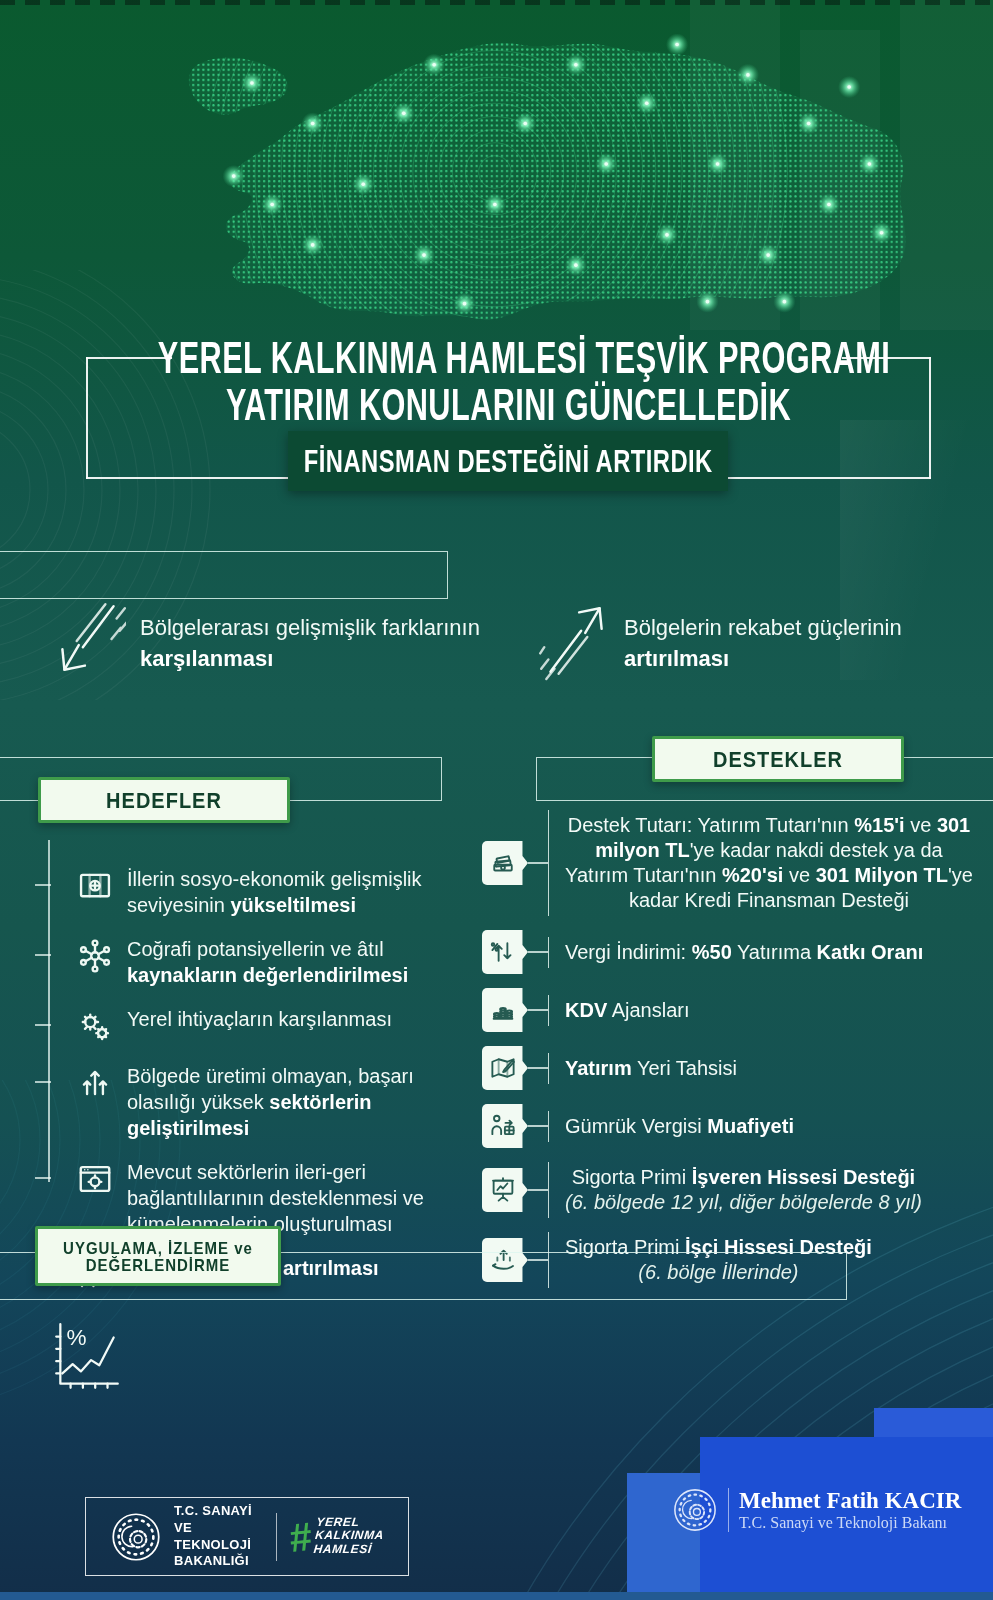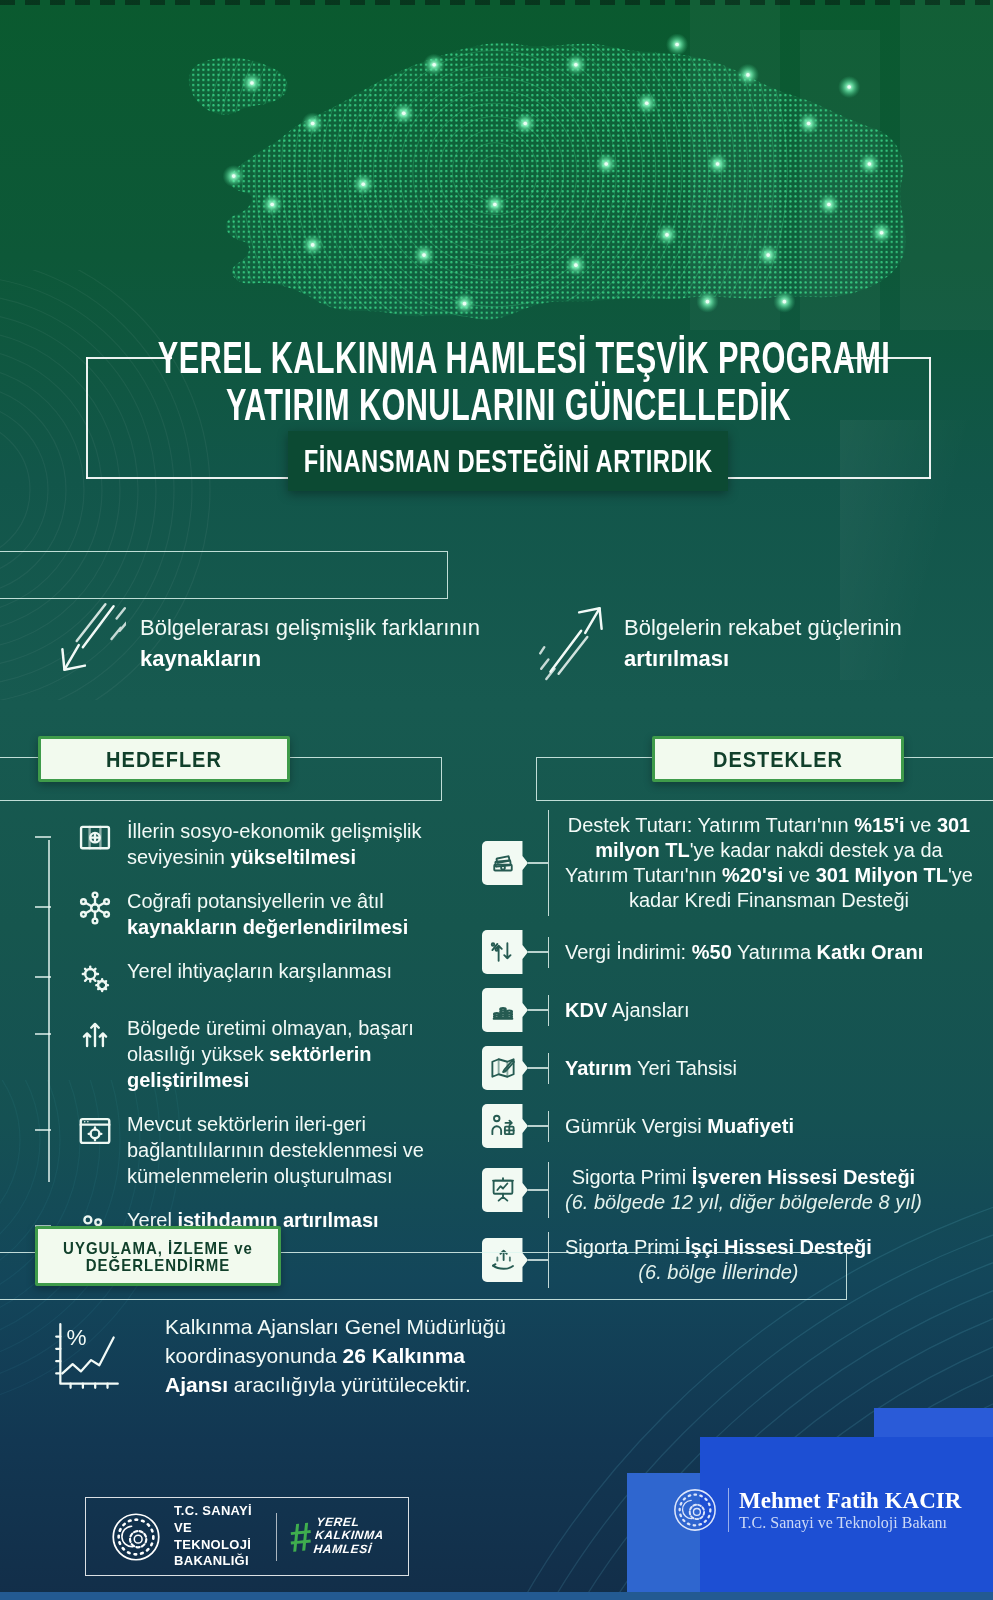--- a/index.html
+++ b/index.html
@@ -21,21 +21,21 @@
   .banner span{color:#fff;font-weight:700;font-size:27px;letter-spacing:.5px;transform:scale(.88,1.18);white-space:nowrap;}
   
   .hbox{display:flex;align-items:center;justify-content:center;background:#f2faee;
     border:3px solid #3f9b4a;border-radius:2px;box-shadow:0 3px 8px rgba(0,0,0,.3);}
   .hbox span{color:#11402b;font-weight:800;letter-spacing:1px;transform:scaleY(1.12);}
   .outline{border:1.5px solid rgba(222,246,238,.85);}
   
   .goal-text{color:#f2faf7;font-size:22px;line-height:31px;}
   .goal-text b{color:#fff;}
   
-  .h-list{display:flex;flex-direction:column;gap:18px;}
+  .h-list{display:flex;flex-direction:column;gap:18px;margin-top:48px;}
   .h-line{width:1.5px;background:rgba(240,252,248,.7);}
   .h-row{position:relative;display:flex;align-items:flex-start;gap:13px;padding-left:27px;}
   .h-dash{position:absolute;left:-14px;top:18px;width:16px;height:1.5px;background:rgba(240,252,248,.7);}
   .h-ico{flex:0 0 38px;color:#eef8f3;margin-top:1px;}
   .h-ico svg{width:38px;height:38px;}
   .h-txt{color:#f2faf7;font-size:20px;line-height:26px;}
   .h-txt .bold{font-weight:700;color:#fff;}
   
   .d-list{display:flex;flex-direction:column;gap:14px;}
   .d-row{display:flex;align-items:center;text-align:center;}
@@ -231,39 +231,39 @@
     <svg width="74" height="86" viewBox="0 0 72 84" fill="none" stroke="#f2faf7" stroke-width="2.4" stroke-linecap="round" stroke-linejoin="round">
       <path d="M60 10 L30 50"></path>
         <path d="M52 8 L24 44" opacity=".85"></path>
       <path d="M26 48 L12 72"></path>
         <path d="M12 72 L10 52 M12 72 L32 68"></path>
       <path d="M63 22l8-10M66 34l10-12M58 42l9-11" opacity=".8"></path>
     </svg>
   </div>
   <div class="abs goal-text" style="left:140px;top:612px;width:380px">
     <span>Bölgelerarası gelişmişlik farklarının</span><br>
-    <b>kaynakların</b>
+    <b>karşılanması</b>
   </div>
 
   <div class="abs" style="left:538px;top:596px">
     <svg width="74" height="86" viewBox="0 0 72 84" fill="none" stroke="#f2faf7" stroke-width="2.4" stroke-linecap="round" stroke-linejoin="round">
       <path d="M12 74 L42 34"></path>
         <path d="M20 76 L48 40" opacity=".85"></path>
       <path d="M46 36 L60 12"></path>
         <path d="M60 12 L62 32 M60 12 L40 16"></path>
       <path d="M10 62l-7 9M16 71l-8 10M6 50l-4 6" opacity=".8"></path>
     </svg>
   </div>
   <div class="abs goal-text" style="left:624px;top:612px;width:330px">
     <span>Bölgelerin rekabet güçlerinin</span><br>
     <b>artırılması</b>
   </div>
 
   <div class="abs outline" style="left:-2px;top:757px;width:442px;height:42px"></div>
-  <div class="abs hbox" style="left:38px;top:736px;width:246px;height:40px">
+  <div class="abs hbox" style="left:38px;top:777px;width:246px;height:40px">
     <span style="font-size:20px">HEDEFLER</span>
   </div>
   <div class="abs outline" style="left:536px;top:757px;width:459px;height:42px"></div>
   <div class="abs hbox" style="left:652px;top:736px;width:246px;height:40px">
     <span style="font-size:20px">DESTEKLER</span>
   </div>
 
   <div class="abs" style="left:42px;top:818px;width:432px">
     <div class="abs h-line" style="left:6px;top:22px;height:342px"></div>
     <div id="hedefler-list" class="h-list" style="margin-left:7px">
@@ -445,21 +445,20 @@
     <span style="font-size:15px">DEĞERLENDİRME</span>
   </div>
   <div class="abs" style="left:45px;top:1316px">
     <svg width="84" height="80" viewBox="0 0 80 78" fill="none" stroke="#f2faf7" stroke-width="2.2" stroke-linecap="round" stroke-linejoin="round">
       <path d="M14 8v58M14 66h56"></path>
       <path d="M10 20h4M10 32h4M10 44h4M10 56h4M24 66v4M36 66v4M48 66v4M60 66v4"></path>
       <path d="M16 56l10-9 8 7 10-11 8 5 14-27"></path>
       <text x="20" y="28" font-size="22" fill="#f2faf7" stroke="none" font-family="inherit">%</text>
     </svg>
   </div>
-  <div id="uygulama-text" class="abs u-txt" style="left:165px;top:1312px;width:345px"><span>Kalkınma Ajansları Genel Müdürlüğü koordinasyonunda </span><span class="bold">26 Kalkınma Ajansı</span><span> aracılığıyla yürütülecektir.</span></div>
 
   <div class="abs" style="left:874px;top:1408px;width:119px;height:32px;background:#2a5bd8"></div>
   <div class="abs blue" style="left:700px;top:1437px;width:293px;height:163px"></div>
   <div class="abs" style="left:627px;top:1473px;width:73px;height:127px;background:#2f66cf"></div>
   <div class="abs" style="left:0;top:1592px;width:993px;height:8px;background:#235a92"></div>
 
   <div class="abs" style="left:672px;top:1487px;display:flex;align-items:center;gap:10px">
     <span>
       <svg width="46" height="46" viewBox="0 0 48 48" fill="none" stroke="#dde6fb" stroke-linecap="round">
         <circle cx="24" cy="24" r="21" stroke-width="1.6"></circle>

